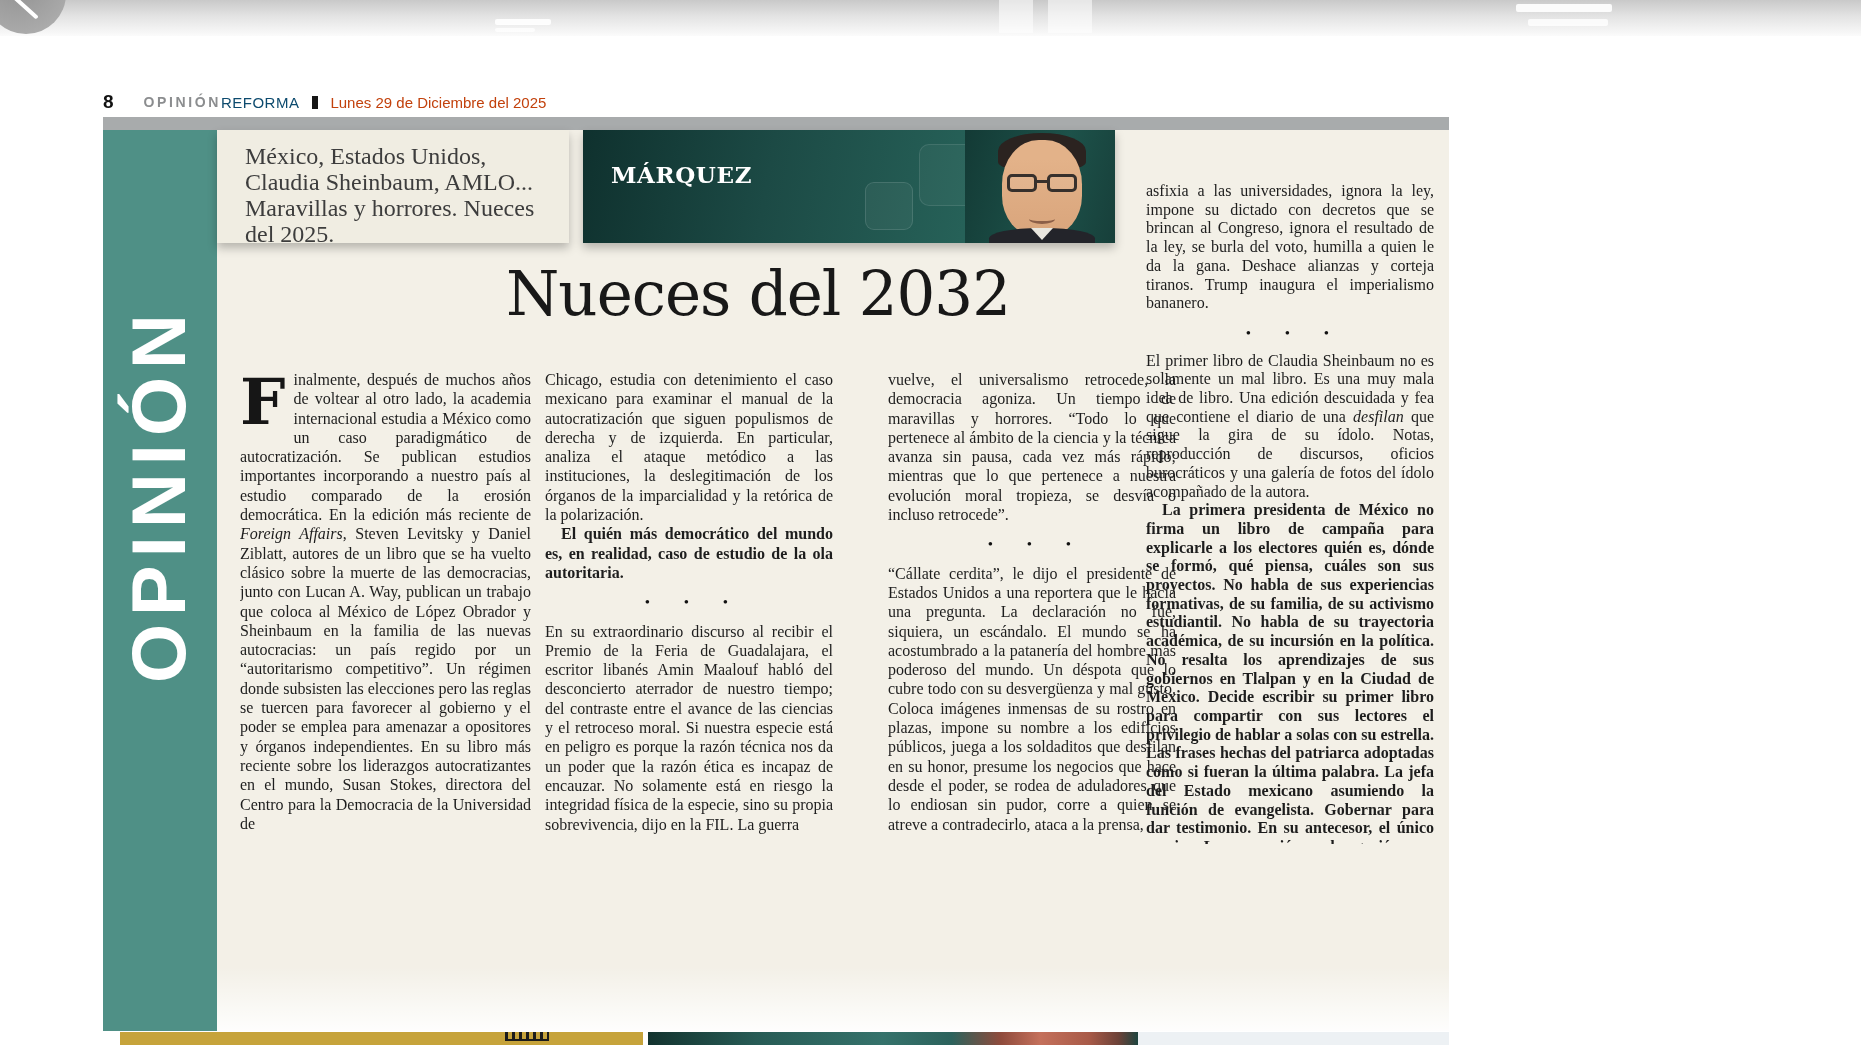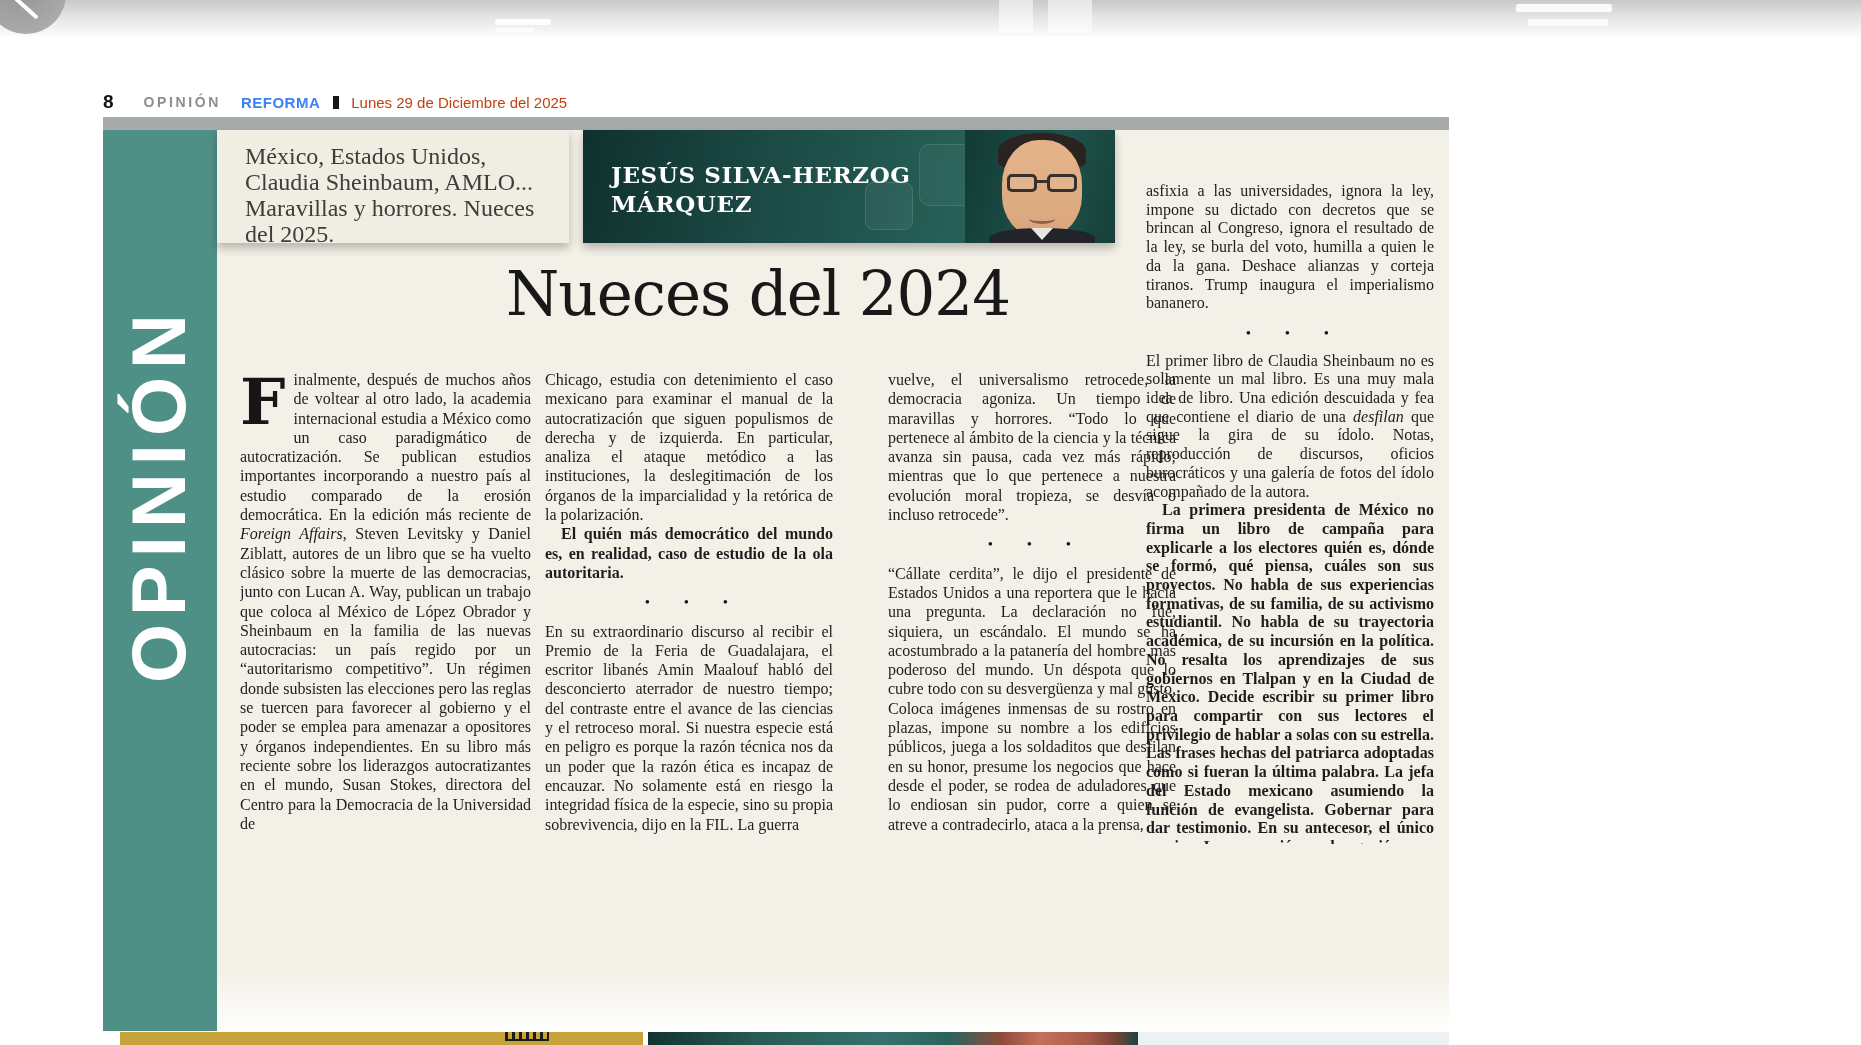--- a/index.html
+++ b/index.html
@@ -26,21 +26,21 @@
               background:rgba(255,255,255,.9); border-radius:2px; }
   .ch-line2 { position:absolute; left:1528px; top:19px; width:80px; height:7px;
               background:rgba(255,255,255,.8); border-radius:2px; }
 
   
   .pg-header { position:absolute; left:103px; top:90px; width:1346px; height:24px;
                display:flex; align-items:center;
                font-family:"Liberation Sans", sans-serif; }
   .pg-num   { font-size:19px; font-weight:700; color:#111; }
   .pg-sec   { font-size:14px; font-weight:700; letter-spacing:2.6px; color:#8b8d8f; margin-left:30px; }
-  .pg-brand { font-size:15px; font-weight:700; letter-spacing:.5px; color:#3b82f6; margin-left:20px; }
+  .pg-brand { font-size:15px; font-weight:400; letter-spacing:.5px; color:#0c4a6e; }
   .pg-bar   { width:6px; height:13px; background:#161616; margin-left:13px; }
   .pg-date  { font-size:15px; color:#c2410c; margin-left:12px; }
 
   .gray-bar { position:absolute; left:103px; top:117px; width:1346px; height:13px; background:#a8abac; }
 
   
   .paper { position:absolute; left:103px; top:130px; width:1346px; height:901px;
            background:#f3f0e7; }
   .paper-fade { position:absolute; left:114px; bottom:0; width:1232px; height:64px;
                 background:linear-gradient(to bottom, rgba(255,255,255,0), rgba(255,255,255,.92)); }
@@ -147,36 +147,35 @@
 
   <div class="teaser">
     <div class="teaser-text">México, Estados Unidos, Claudia Sheinbaum, AMLO... Maravillas y horrores. Nueces del 2025.</div>
   </div>
 
   <div class="banner">
     <div class="bn-sq1"></div>
     <div class="bn-sq2"></div>
     <div class="bn-vline"></div>
     <div class="byline">
-      <div>JESÚS SILVA-HERZOG</div>
       <div>MÁRQUEZ</div>
     </div>
     <div class="photo">
       <div class="ph-hair"></div>
       <div class="ph-head"></div>
       <div class="ph-gl-l"></div>
       <div class="ph-gl-r"></div>
       <div class="ph-gl-b"></div>
       <div class="ph-smile"></div>
       <div class="ph-shirt"></div>
       <div class="ph-collar"></div>
     </div>
   </div>
 
-  <h1 class="title">Nueces del 2024</h1>
+  <h1 class="title">Nueces del 2032</h1>
 
   <div class="col c0" id="col0">
       <p><span class="dropcap">F</span>inalmente, después de muchos años de voltear al otro lado, la academia internacional estudia a México como un caso paradigmático de autocratización. Se publican estudios importantes incorporando a nuestro país al estudio comparado de la erosión democrática. En la edición más reciente de <i>Foreign Affairs</i>, Steven Levitsky y Daniel Ziblatt, autores de un libro que se ha vuelto clásico sobre la muerte de las democracias, junto con Lucan A. Way, publican un trabajo que coloca al México de López Obrador y Sheinbaum en la familia de las nuevas autocracias: un país regido por un “autoritarismo competitivo”. Un régimen donde subsisten las elecciones pero las reglas se tuercen para favorecer al gobierno y el poder se emplea para amenazar a opositores y órganos independientes. En su libro más reciente sobre los liderazgos autocratizantes en el mundo, Susan Stokes, directora del Centro para la Democracia de la Universidad de</p>
     </div>
   <div class="col c1" id="col1">
       <p>Chicago, estudia con detenimiento el caso mexicano para examinar el manual de la autocratización que siguen populismos de derecha y de izquierda. En particular, analiza el ataque metódico a las instituciones, la deslegitimación de los órganos de la imparcialidad y la retórica de la polarización.</p>
       <p class="indent">El quién más democrático del mundo es, en realidad, caso de estudio de la ola autoritaria.</p>
       <div class="sep">• • •</div>
       <p>En su extraordinario discurso al recibir el Premio de la Feria de Guadalajara, el escritor libanés Amin Maalouf habló del desconcierto aterrador de nuestro tiempo; del contraste entre el avance de las ciencias y el retroceso moral. Si nuestra especie está en peligro es porque la razón técnica nos da un poder que la razón ética es incapaz de encauzar. No solamente está en riesgo la integridad física de la especie, sino su propia sobrevivencia, dijo en la FIL. La guerra</p>
     </div>

